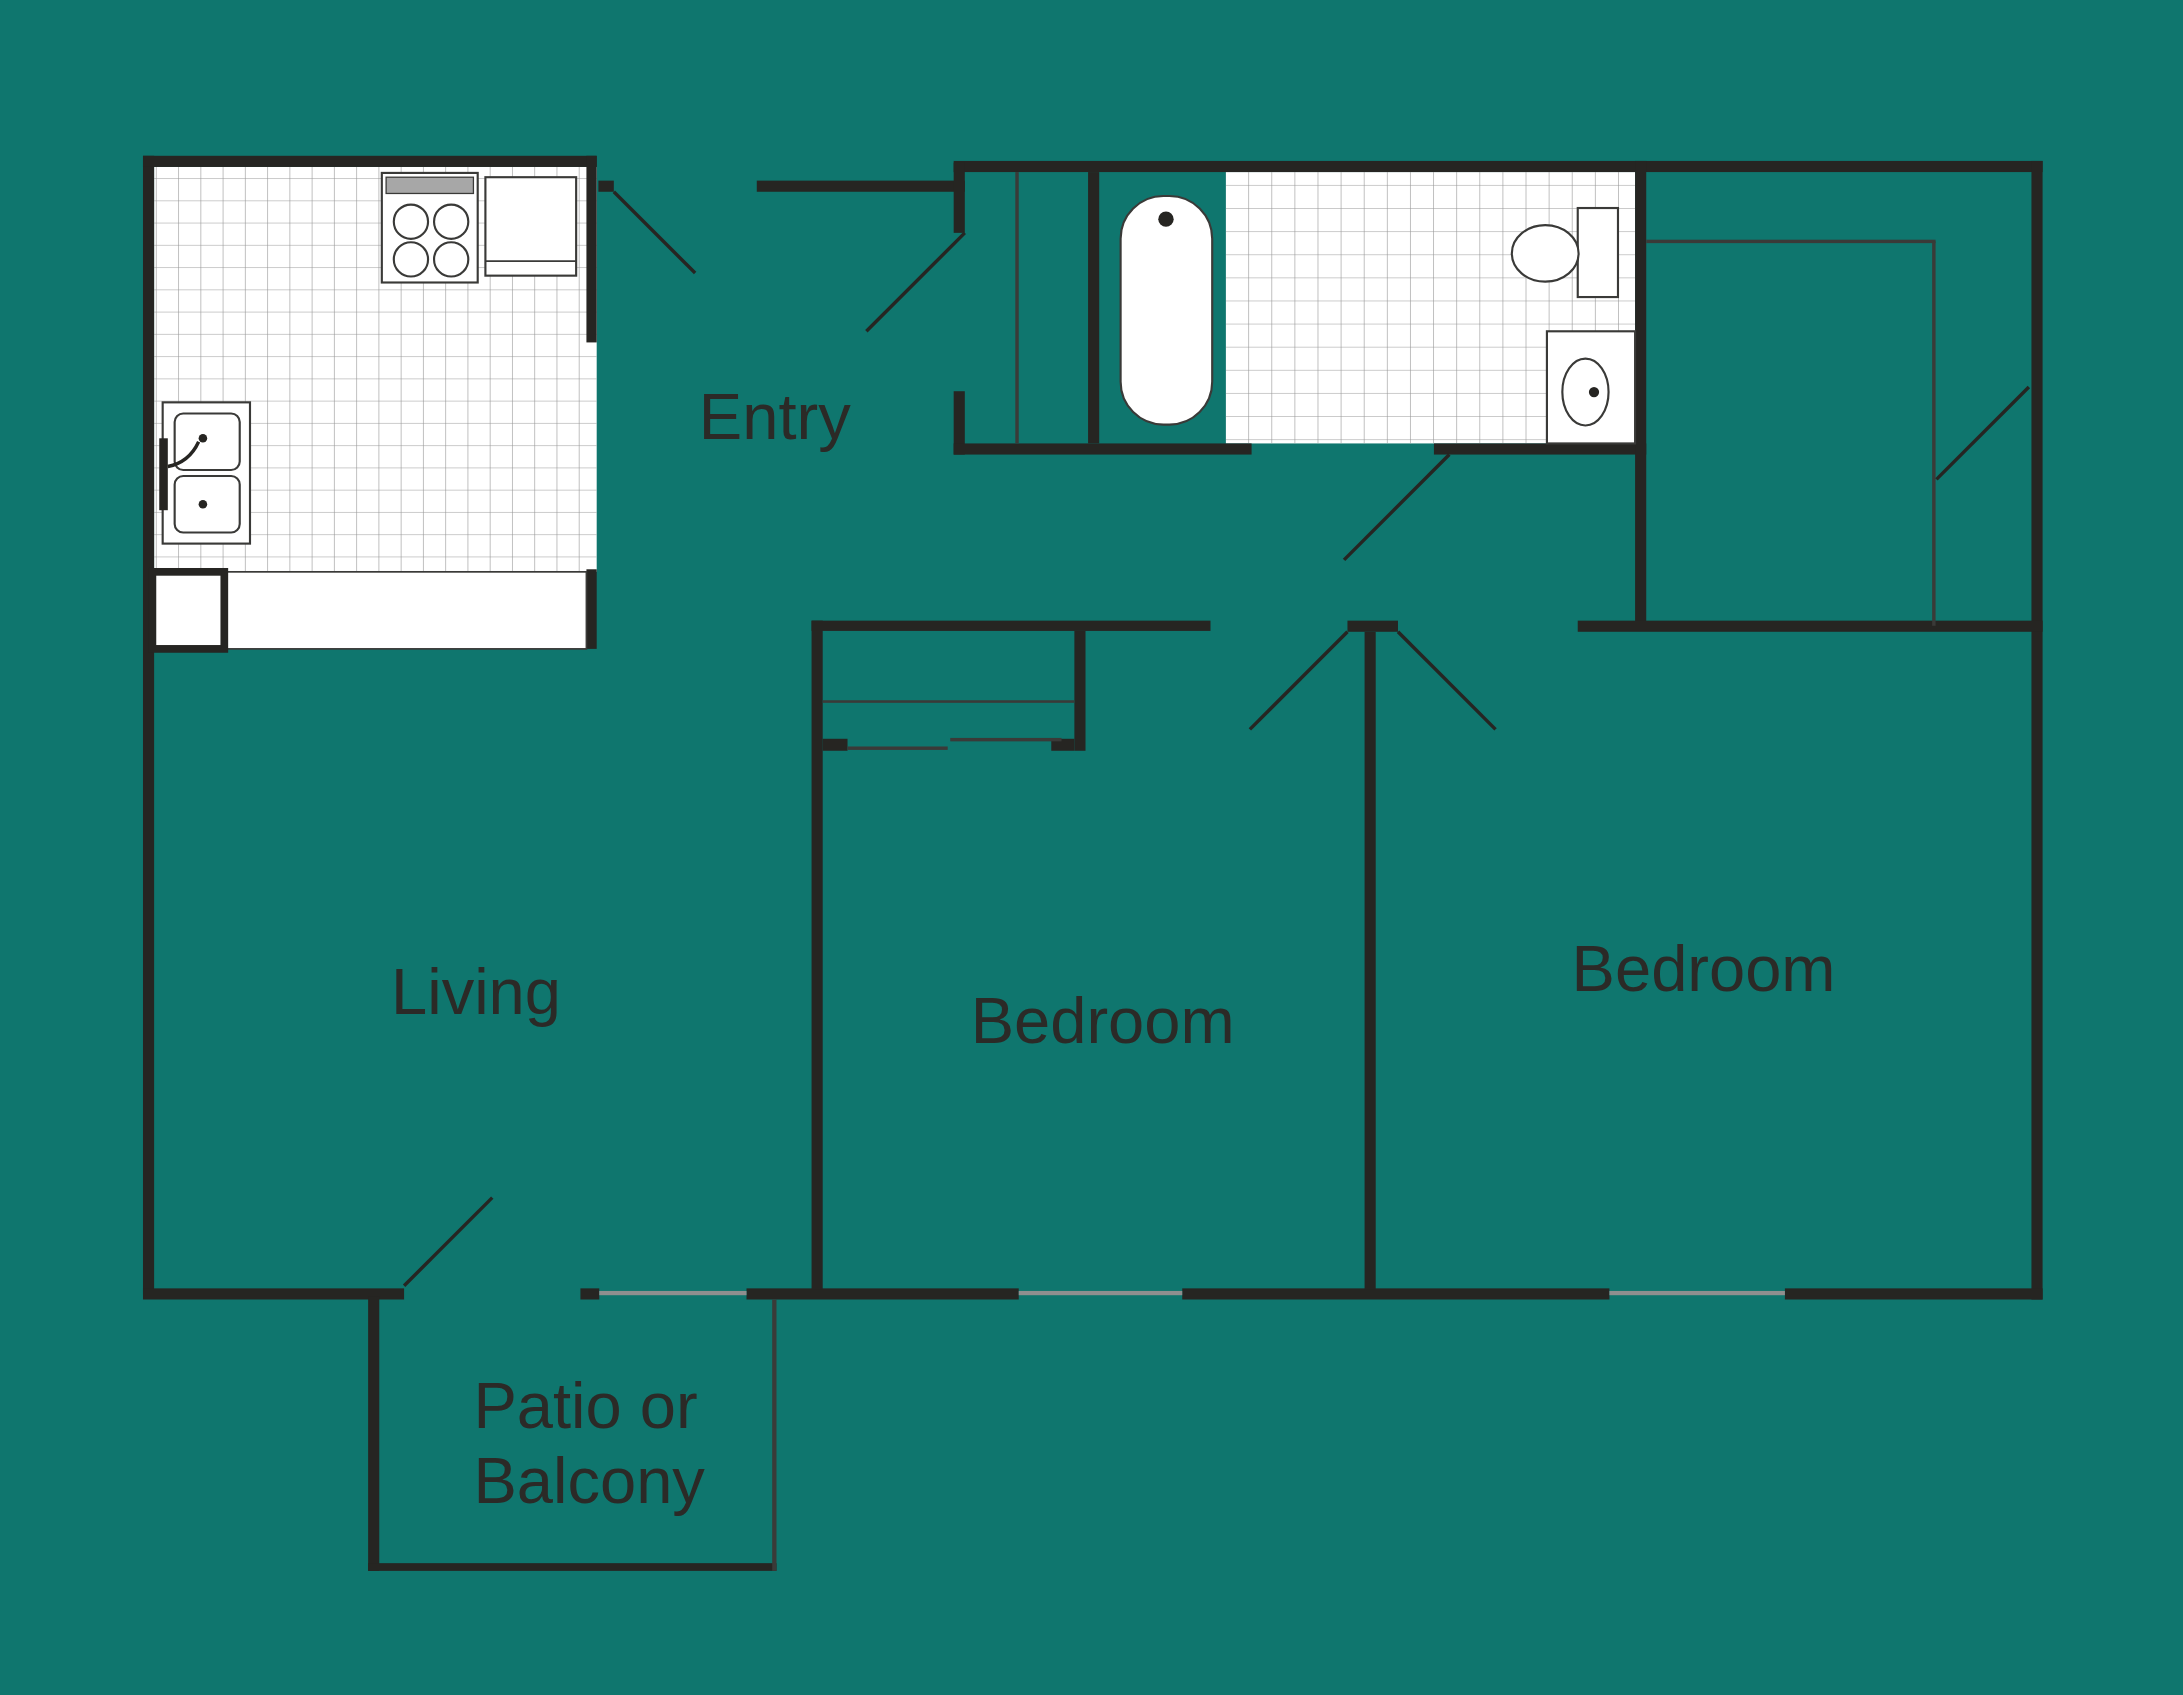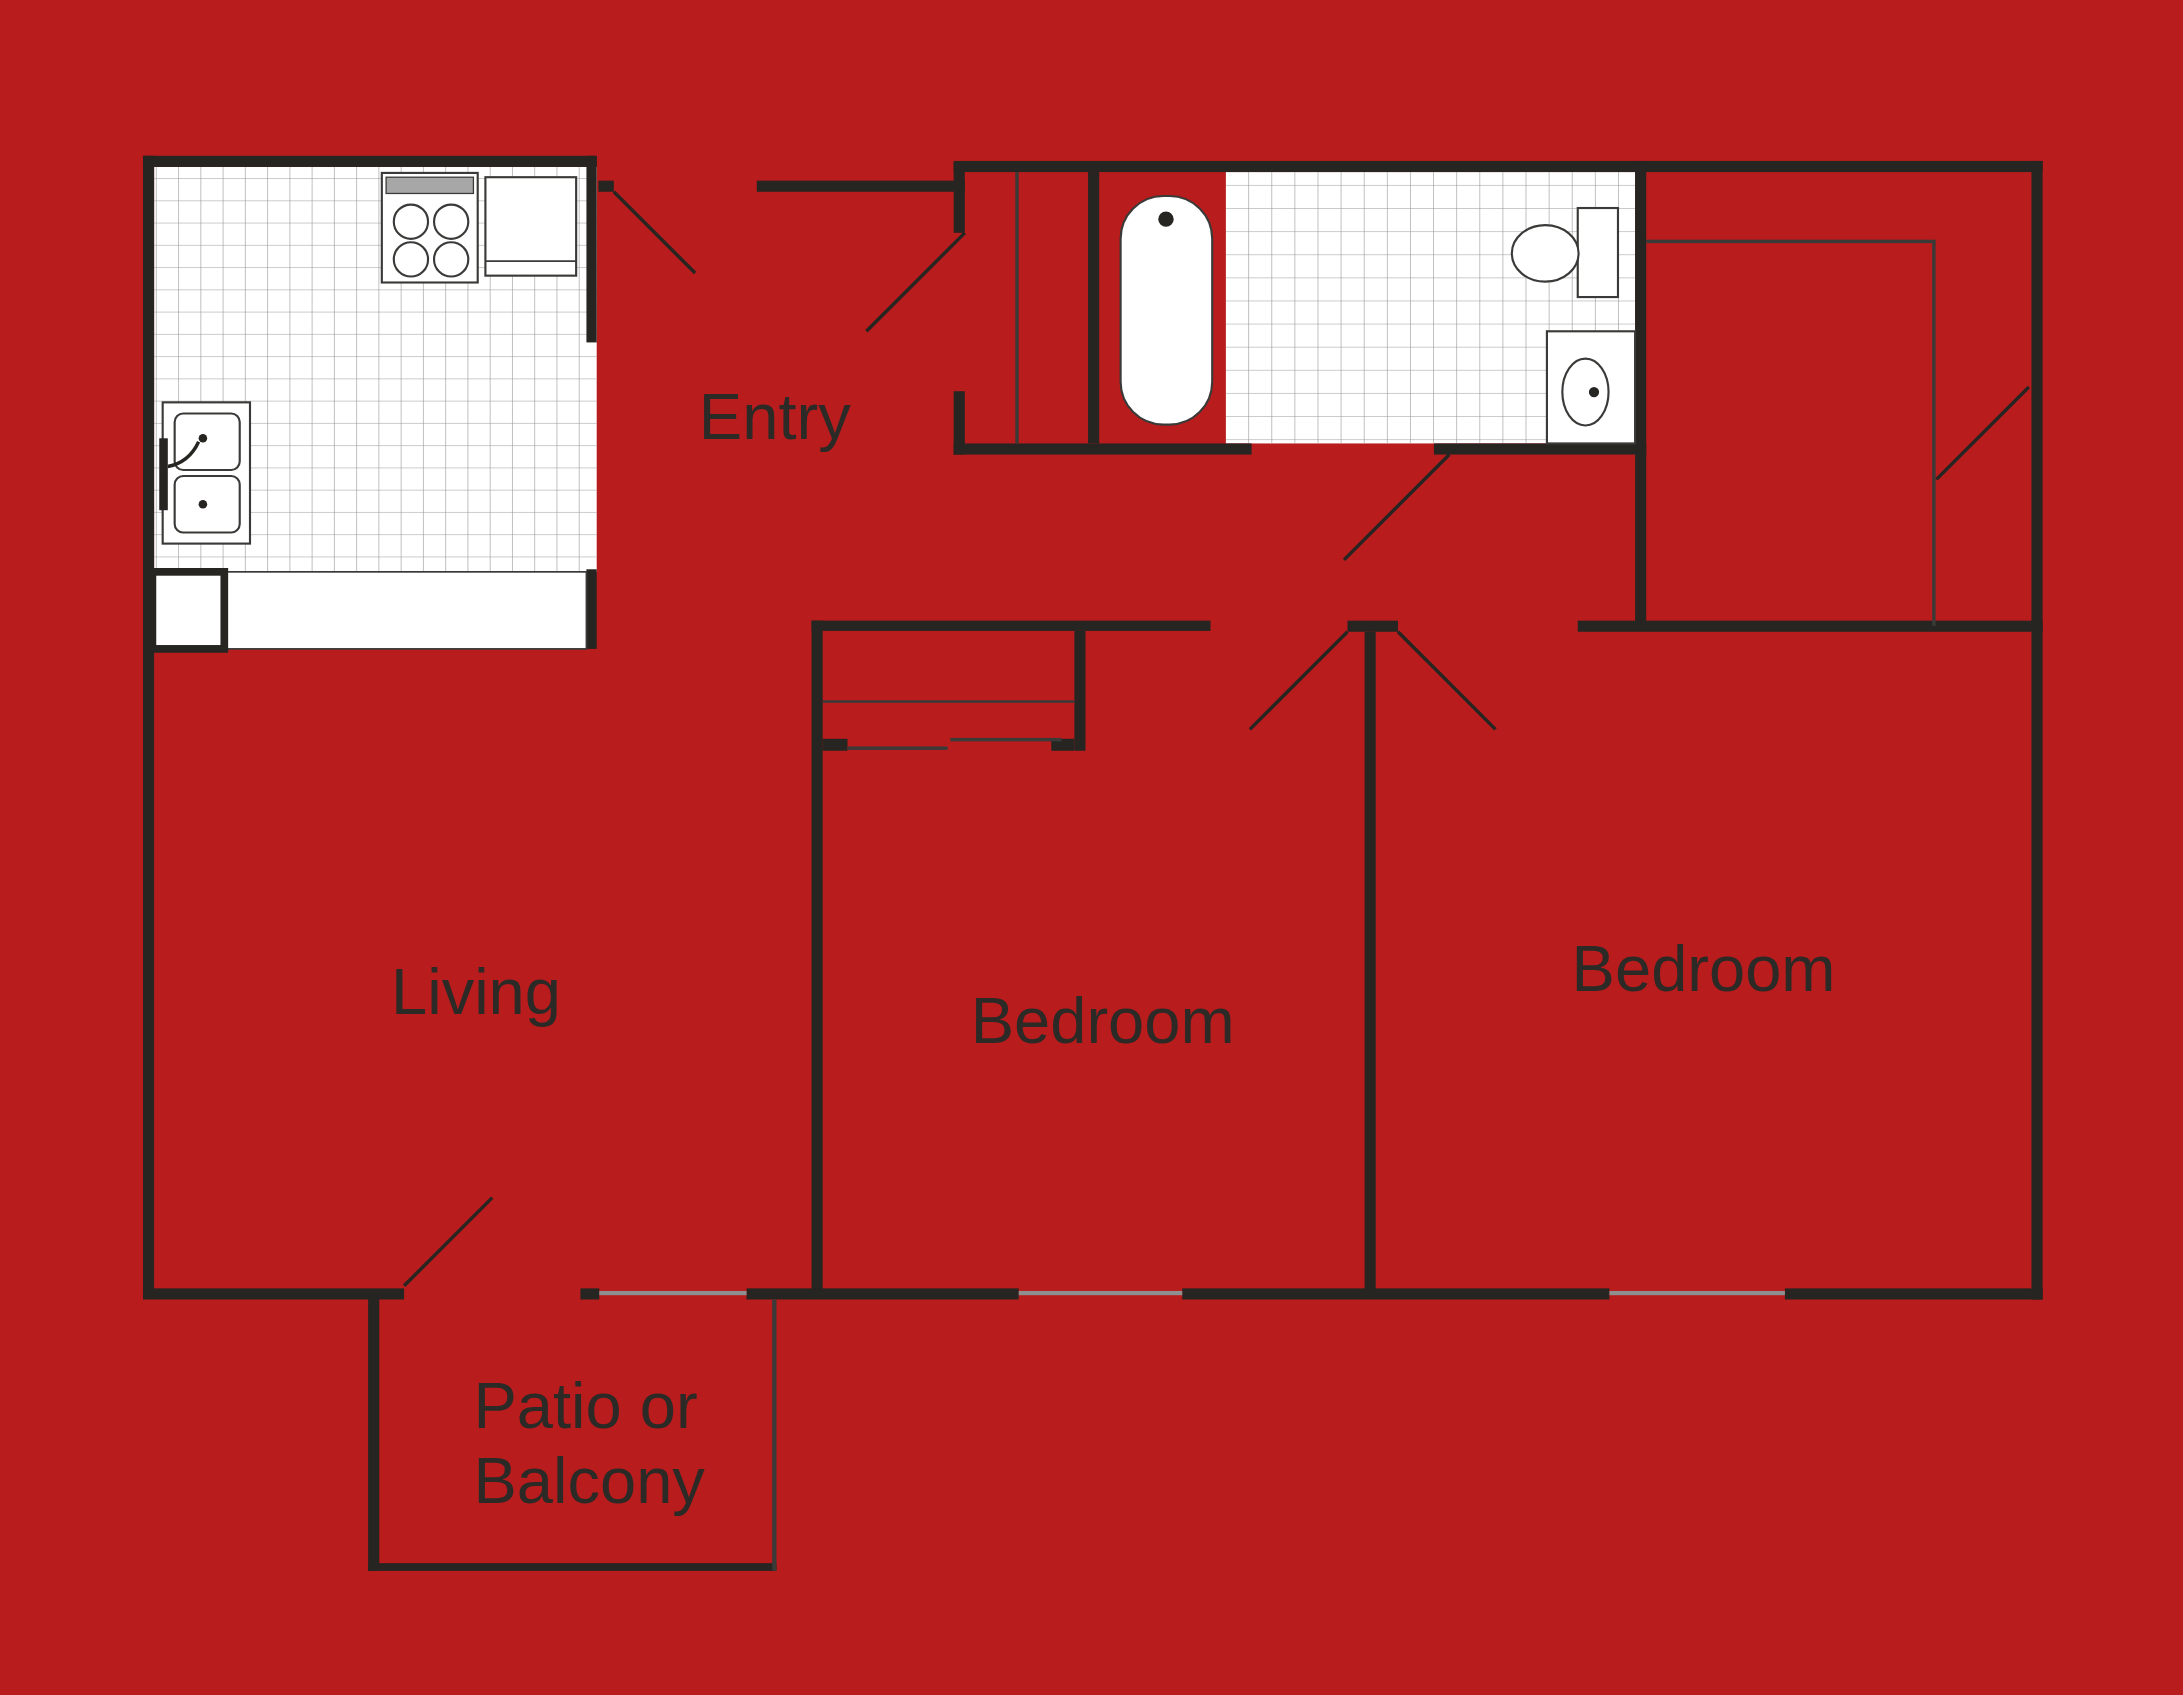--- a/index.html
+++ b/index.html
@@ -1,16 +1,16 @@
 <!DOCTYPE html>
 <html style="--wall-color: #262522; --line-color: #3a3a38; --tile-color: #969696; --window-color: #8f8f8f; --stripe-color: #a7a7a7; --text-color: #2b2a27;font-size:13.7px"><head>
 <meta charset="utf-8">
 <style>
   html,body{margin:0;padding:0;background:#ffffff;}
-  .stage{position:relative;width:2183px;height:1695px;background:#b91c1c;overflow:hidden;}
+  .stage{position:relative;width:2183px;height:1695px;background:#0f766e;overflow:hidden;}
   svg{display:block;}
   .room-label{
     font-family:"Liberation Sans","DejaVu Sans",sans-serif;
     font-size:76px;
     fill:var(--text-color,#2b2a27);
   }
   :root{
     --wall-color:#262522;
     --line-color:#3a3a38;
     --tile-color:#969696;

